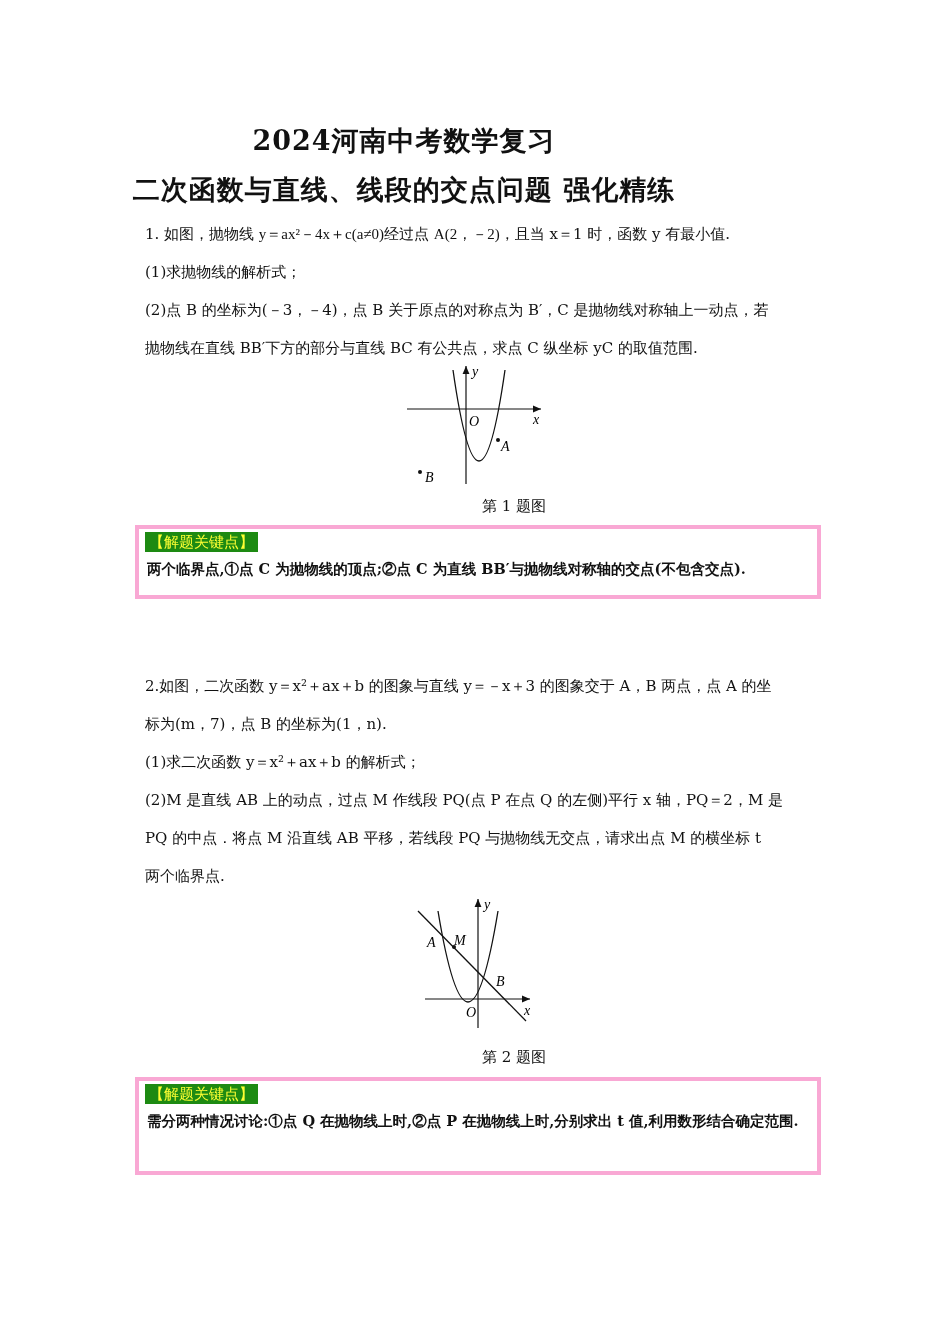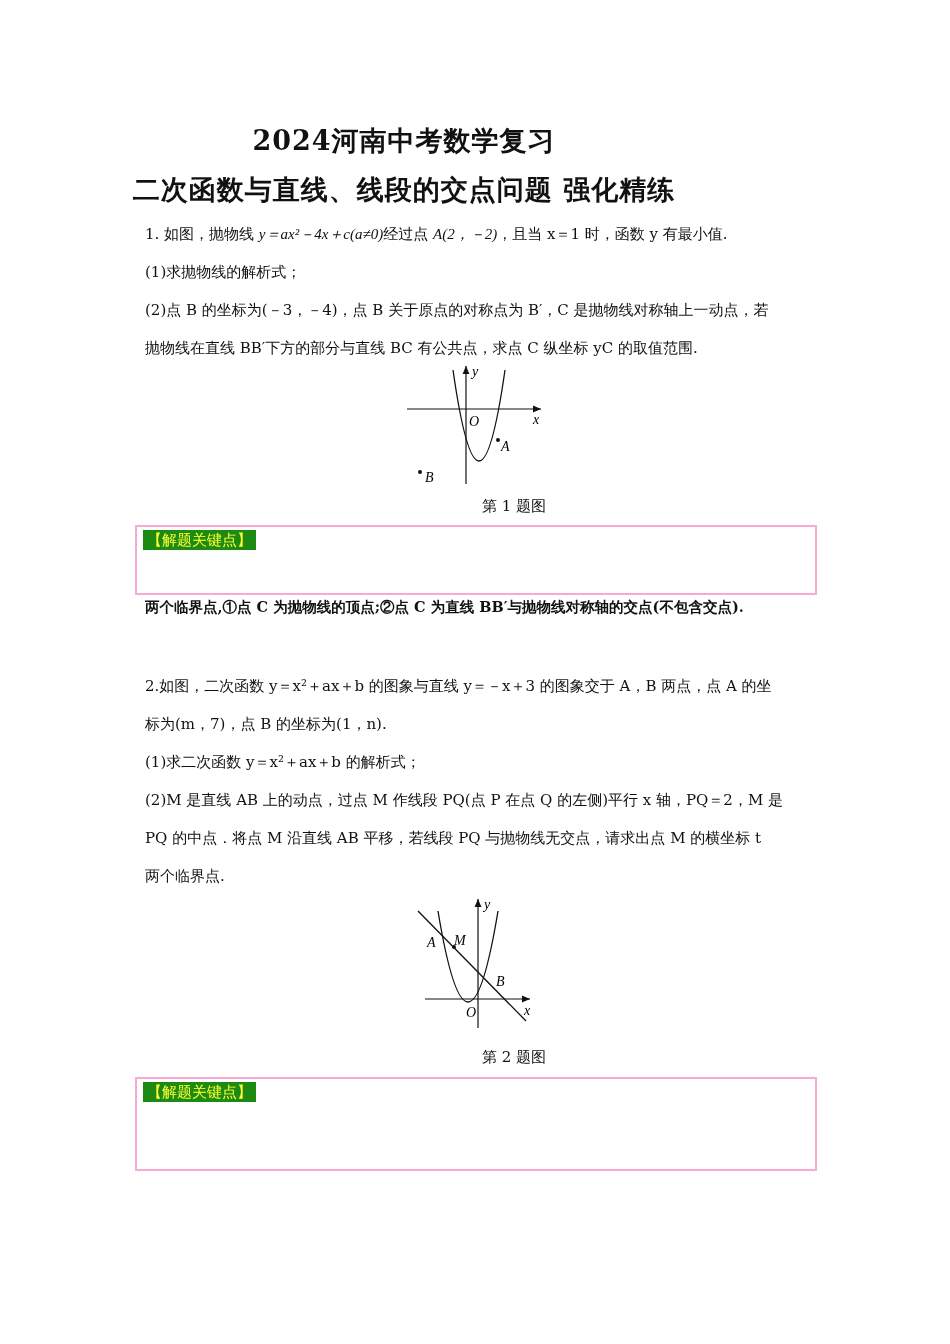--- a/index.html
+++ b/index.html
@@ -3,28 +3,28 @@
 <meta charset="utf-8">
 <style>
   html, body { margin: 0; padding: 0; background: #ffffff; }
   body { width: 950px; height: 1344px; position: relative; overflow: hidden;
          font-family: "DejaVu Serif", "Liberation Serif", serif; color: #111; }
   .page-title { position: absolute; left: 0; width: 808px; text-align: center;
                 font-size: 27px; font-weight: bold; letter-spacing: 1px; }
   .t1 { top: 123px; }
   .t2 { top: 172px; }
   .para { position: absolute; left: 145px; width: 670px; font-size: 15px; line-height: 20px; }
-  .math { font-family: "Liberation Serif", serif; font-style: italic; }
+  .math { font-family: "Liberation Serif", serif; }
   .figure { position: absolute; }
   .caption { position: absolute; left: 0; width: 950px; text-align: center; font-size: 15px; margin-left: 39px; }
-  .keybox { position: absolute; left: 135px; width: 678px; border: 2px solid #f9a8d4; background: #fff; }
+  .keybox { position: absolute; left: 135px; width: 678px; border: 4px solid #f9a8d4; background: #fff; }
   .key-tag { display: inline-block; background: #1d8a12; color: #ffff33; font-size: 15px;
              padding: 0 4px; margin: 3px 0 0 6px; line-height: 20px;
              font-family: "DejaVu Sans", "Liberation Sans", sans-serif; }
-  .key-text { font-size: 14.5px; font-weight: bold; padding: 6px 8px 6px 8px; line-height: 26px; margin-top: 40px; }
+  .key-text { font-size: 14.5px; font-weight: bold; padding: 6px 8px 6px 8px; line-height: 26px; }
 </style>
 </head>
 <body>
 
 <div class="page-title t1">2024河南中考数学复习</div>
 <div class="page-title t2">二次函数与直线、线段的交点问题 强化精练</div>
 
 <div class="para" style="top:224px;">
   <span>1. 如图，抛物线 </span><span class="math">y＝ax²－4x＋c(a≠0)</span><span>经过点 </span><span class="math">A(2，－2)</span><span>，且当 x＝1 时，函数 y 有最小值.</span>
 </div>
@@ -78,13 +78,14 @@
   <text x="114" y="122" font-style="italic" font-size="14" font-family="Liberation Serif, serif">x</text>
   <text x="56" y="124" font-style="italic" font-size="14" font-family="Liberation Serif, serif">O</text>
   <text x="17" y="54" font-style="italic" font-size="14" font-family="Liberation Serif, serif">A</text>
   <text x="44" y="52" font-style="italic" font-size="14" font-family="Liberation Serif, serif">M</text>
   <text x="86" y="93" font-style="italic" font-size="14" font-family="Liberation Serif, serif">B</text>
 </svg>
 <div class="caption" style="top:1048px;">第 2 题图</div>
 
 <div class="keybox" style="top:1077px; height:90px;">
   <span class="key-tag">【解题关键点】</span>
+  <div class="key-text" style="padding-top:4px;">需分两种情况讨论:①点 Q 在抛物线上时,②点 P 在抛物线上时,分别求出 t 值,利用数形结合确定范围.</div>
 </div>
 
 </body></html>

